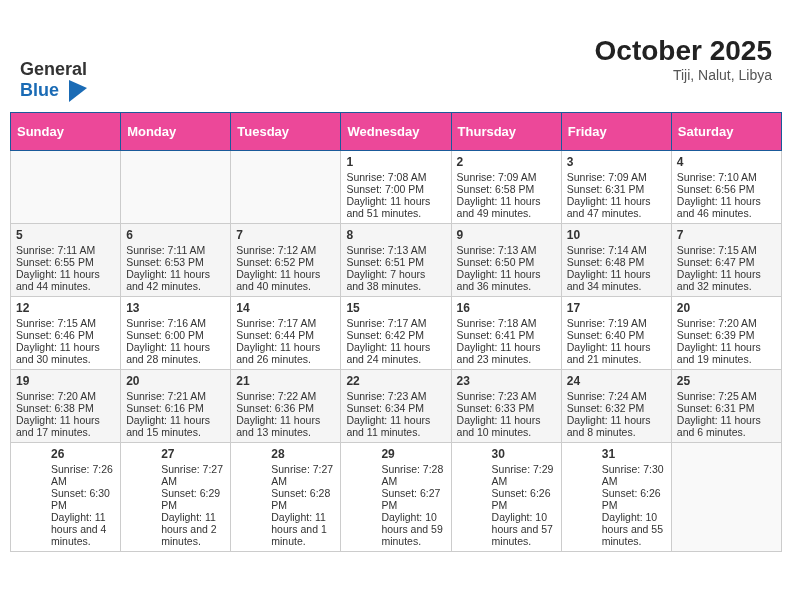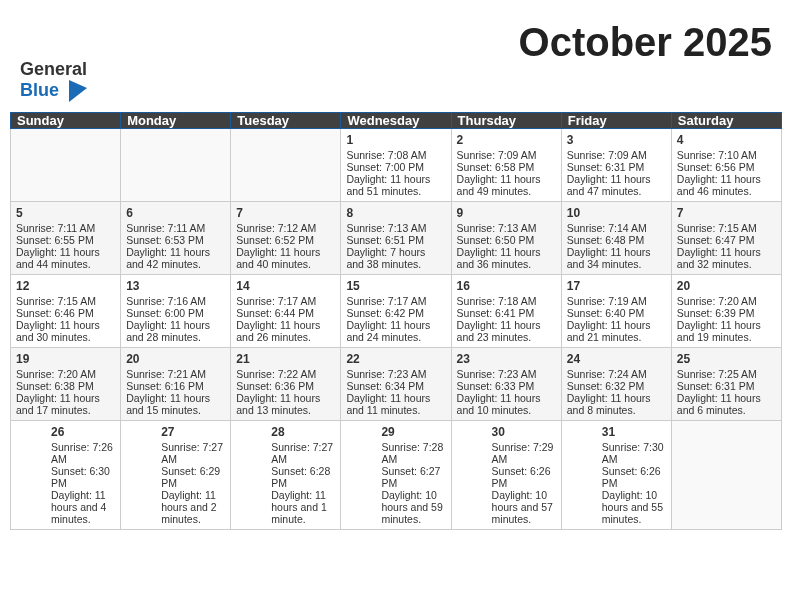--- a/index.html
+++ b/index.html
@@ -32,38 +32,39 @@
     .logo-blue { color: #1a6bb5; }
     .logo-icon {
       width: 18px;
       height: 22px;
       margin-left: 2px;
     }
     .title-area {
       text-align: right;
     }
     .month-title {
-      font-size: 40px;
+      font-size: 28px;
       font-weight: bold;
       color: #222;
+      margin-top: 15px;
     }
     .location {
       font-size: 14px;
       color: #555;
     }
     .calendar {
       width: 100%;
       border-collapse: collapse;
       margin-top: 5px;
     }
     .calendar th {
-      background-color: #404040;
+      background-color: #ec4899;
       color: #fff;
       text-align: left;
-      padding: 0 6px;
+      padding: 11px 6px;
       font-size: 13px;
       font-weight: bold;
       border: 1px solid #1a5a9a;
     }
     .calendar td {
       border: 1px solid #ccc;
       vertical-align: top;
       padding: 4px 5px;
       width: 110px;
       min-height: 80px;
@@ -103,20 +104,21 @@
       <span style="display:flex;align-items:center;justify-content:space-between;">
         <span class="logo-blue">Blue</span>
         <svg class="logo-icon" viewBox="0 0 18 22" xmlns="http://www.w3.org/2000/svg">
           <polygon points="0,0 18,8 0,22" fill="#1a6bb5"></polygon>
         </svg>
       </span>
     </div>
   </div>
   <div class="title-area">
     <div class="month-title">October 2025</div>
+    <div class="location">Tiji, Nalut, Libya</div>
   </div>
 </div>
 
 <table class="calendar">
   <thead>
     <tr>
     <th>Sunday</th>
         <th>Monday</th>
         <th>Tuesday</th>
         <th>Wednesday</th>

